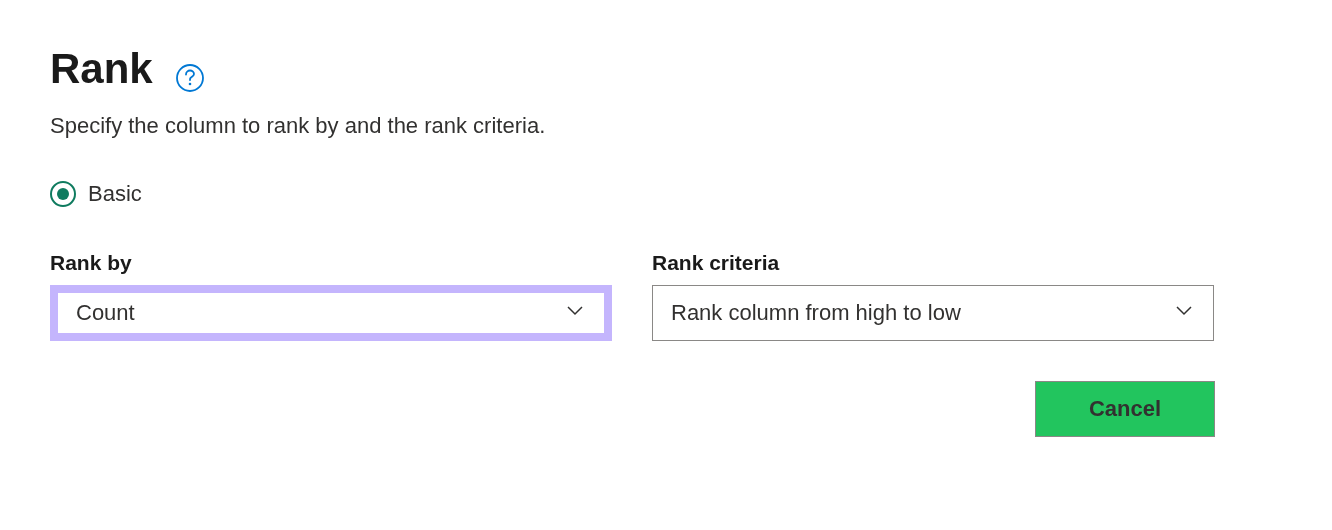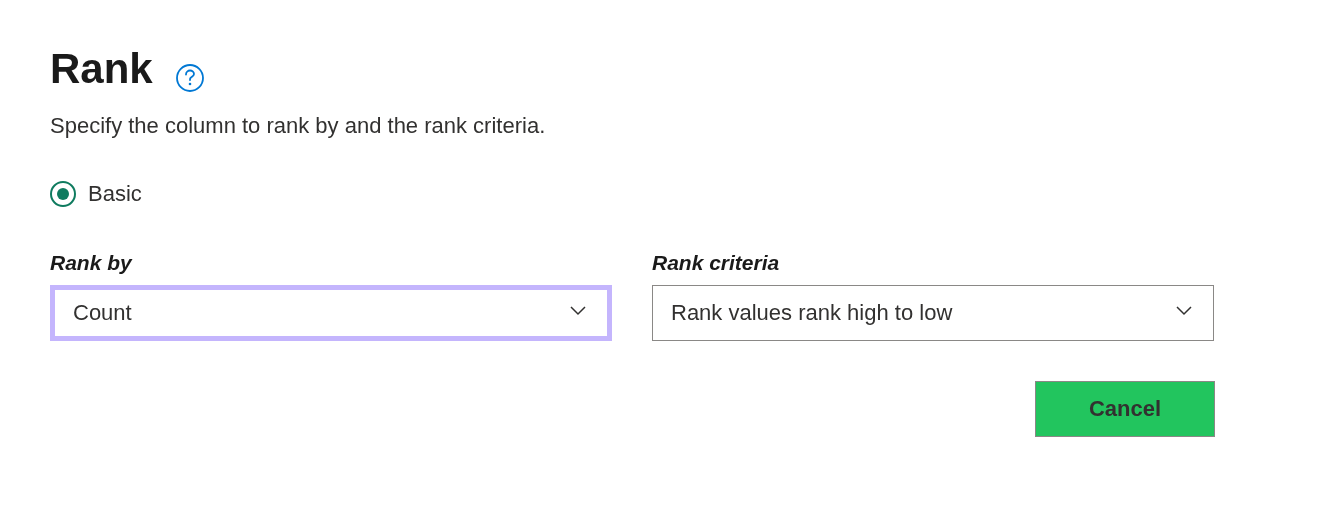--- a/index.html
+++ b/index.html
@@ -77,36 +77,35 @@
     }
     .field {
       display: flex;
       flex-direction: column;
     }
     .field-label {
       font-size: 21px;
       font-weight: 600;
       color: #1a1a1a;
       margin-bottom: 10px;
-      font-style: italic;
     }
     .dropdown {
       height: 56px;
       display: flex;
       align-items: center;
       justify-content: space-between;
       padding: 0 18px;
       font-size: 22px;
       color: #323130;
       cursor: pointer;
       background: #fff;
     }
     .dropdown.focused {
       width: 562px;
-      border: 5px solid #c4b5fd;
+      border: 8px solid #c4b5fd;
     }
     .dropdown.normal {
       width: 562px;
       border: 1px solid #8a8886;
     }
     .chevron {
       flex-shrink: 0;
     }
     .actions {
       display: flex;
@@ -170,21 +169,21 @@
       <span class="chevron">
         <svg width="22" height="22" viewBox="0 0 22 22">
             <path d="M4 8 L11 15 L18 8" fill="none" stroke="#323130" stroke-width="1.5"></path>
           </svg>
       </span>
     </div>
   </div>
   <div class="field">
     <label class="field-label">Rank criteria</label>
     <div class="dropdown normal">
-      <span>Rank values rank high to low</span>
+      <span>Rank column from high to low</span>
       <span class="chevron">
         <svg width="22" height="22" viewBox="0 0 22 22">
             <path d="M4 8 L11 15 L18 8" fill="none" stroke="#323130" stroke-width="1.5"></path>
           </svg>
       </span>
     </div>
   </div>
 </div>
 
 <div class="actions">

